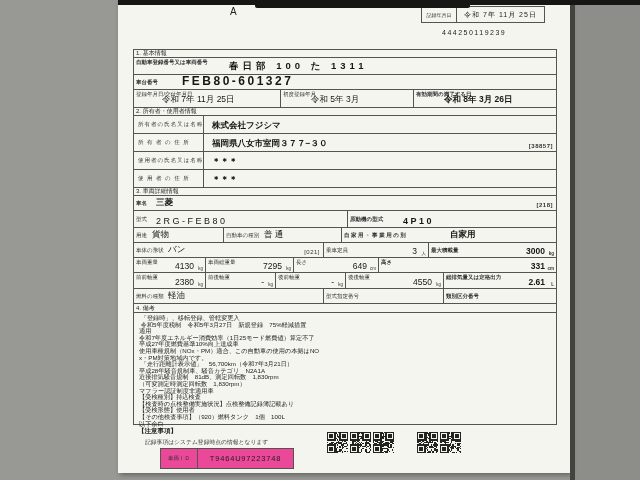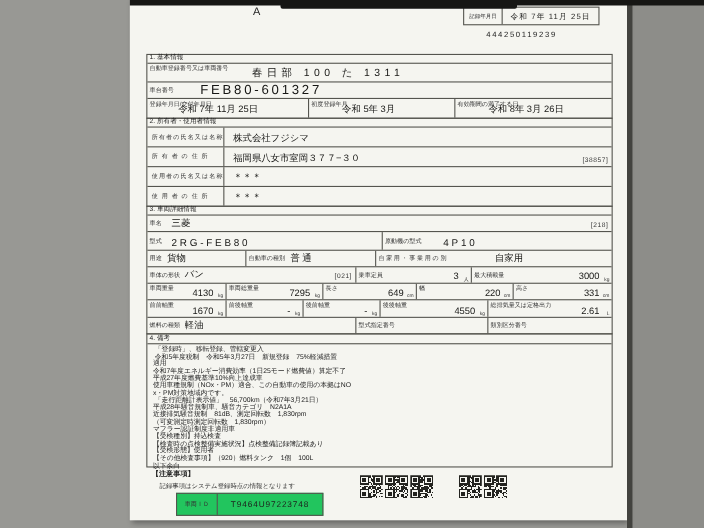--- a/index.html
+++ b/index.html
@@ -18,35 +18,35 @@
   .recbox .rl{width:34px;border-right:1px solid #55554f;font-size:5px;display:flex;align-items:center;justify-content:center;color:#333;}
   .recbox .rv{flex:1;font-size:7px;display:flex;align-items:center;justify-content:center;letter-spacing:1px;white-space:nowrap;}
   .docnum{position:absolute;left:324px;top:29px;font-size:7px;letter-spacing:1.5px;color:#222;}
   .doc{position:absolute;left:15px;top:50px;width:424px;}
   .sec{border:1px solid #55554f;margin-top:-1px;}
   .sec-h{font-size:6px;line-height:7px;height:7px;padding:0 2px;border-bottom:1px solid #55554f;color:#222;}
   .r{display:flex;border-bottom:1px solid #55554f;position:relative;}
   .sec .r:last-child{border-bottom:none;}
   .c{position:relative;border-right:1px solid #55554f;box-sizing:border-box;}
   .r .c:last-child{border-right:none;}
-  .grow{flex:1;}
+  .grow{flex:1;font-weight:bold;}
   .lb{position:absolute;top:1px;left:2px;font-size:5.5px;color:#333;white-space:nowrap;}
   .lbm{position:absolute;top:50%;left:2px;transform:translateY(-50%);font-size:5.5px;color:#333;white-space:nowrap;}
   .lc{flex:none;display:flex;align-items:center;padding-left:4px;font-size:5.5px;color:#333;
       border-right:1px solid #55554f;box-sizing:border-box;letter-spacing:1px;white-space:nowrap;}
   .vl{position:absolute;bottom:1px;font-size:8.5px;color:#161614;white-space:nowrap;}
   .vr{position:absolute;bottom:1px;font-size:8.5px;color:#161614;white-space:nowrap;right:11px;text-align:right;}
   .un{position:absolute;bottom:1px;right:2px;font-size:4.5px;color:#333;}
   .cd{position:absolute;right:3px;bottom:2px;font-size:6px;color:#333;letter-spacing:.5px;}
   .sp2{letter-spacing:2.5px;} .sp4{letter-spacing:4px;}
   .remarks{padding:2px 3px 2px 5px;}
   .remarks div{font-size:6.2px;line-height:6.6px;white-space:pre;color:#222;}
   .notice-title{position:absolute;left:20px;top:427px;font-size:6.5px;font-weight:bold;color:#222;}
   .notice-body{position:absolute;left:27px;top:438px;font-size:5.8px;color:#333;}
-  .vid{position:absolute;left:42px;top:448px;width:132px;height:19px;border:1px solid #55554f;display:flex;background:#22c55e;}
+  .vid{position:absolute;left:42px;top:448px;width:132px;height:19px;border:1px solid #55554f;display:flex;background:#ec4899;}
   .vid .vl2{width:36px;border-right:1px solid #55554f;font-size:5.5px;display:flex;align-items:center;justify-content:center;color:#333;}
   .vid .vv{flex:1;font-size:7.5px;display:flex;align-items:center;justify-content:center;letter-spacing:.8px;white-space:nowrap;}
   .qr{position:absolute;width:21px;height:21px;top:432px;}
 </style>
 </head>
 <body>
 
 <div class="right-area"></div>
 <div class="paper">
 
@@ -178,35 +178,30 @@
         <div class="c" style="width:88px">
           <span class="lb">車両総重量</span>
           <span class="vr">7295</span>
           <span class="un">kg</span>
         </div>
         <div class="c" style="width:85px">
           <span class="lb">長さ</span>
           <span class="vr">649</span>
           <span class="un">cm</span>
         </div>
-        <div class="c" style="width:88px">
-          <span class="lb">幅</span>
-          <span class="vr">220</span>
-          <span class="un">cm</span>
-        </div>
         <div class="c grow">
           <span class="lb">高さ</span>
           <span class="vr">331</span>
           <span class="un">cm</span>
         </div>
       </div>
       <div class="r" style="height:15px">
         <div class="c" style="width:72px">
           <span class="lb">前前軸重</span>
-          <span class="vr">1670</span>
+          <span class="vr">2380</span>
           <span class="un">kg</span>
         </div>
         <div class="c" style="width:70px">
           <span class="lb">前後軸重</span>
           <span class="vr">-</span>
           <span class="un">kg</span>
         </div>
         <div class="c" style="width:70px">
           <span class="lb">後前軸重</span>
           <span class="vr">-</span>

